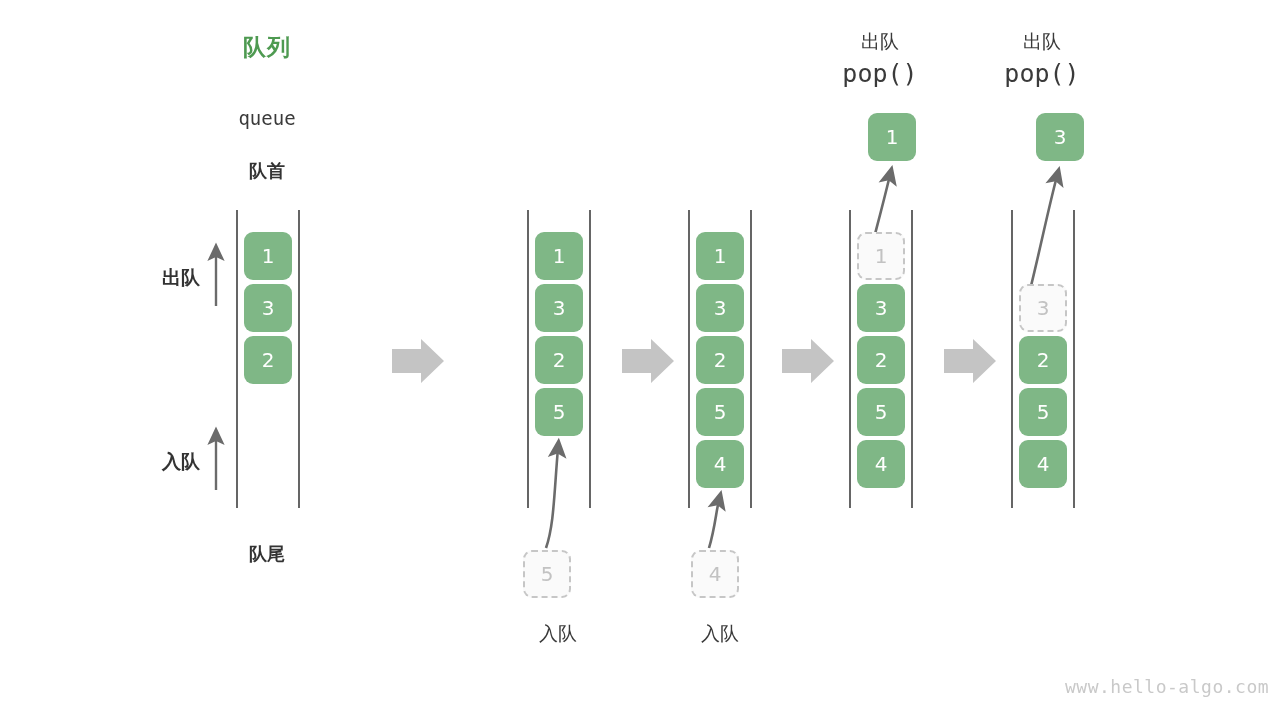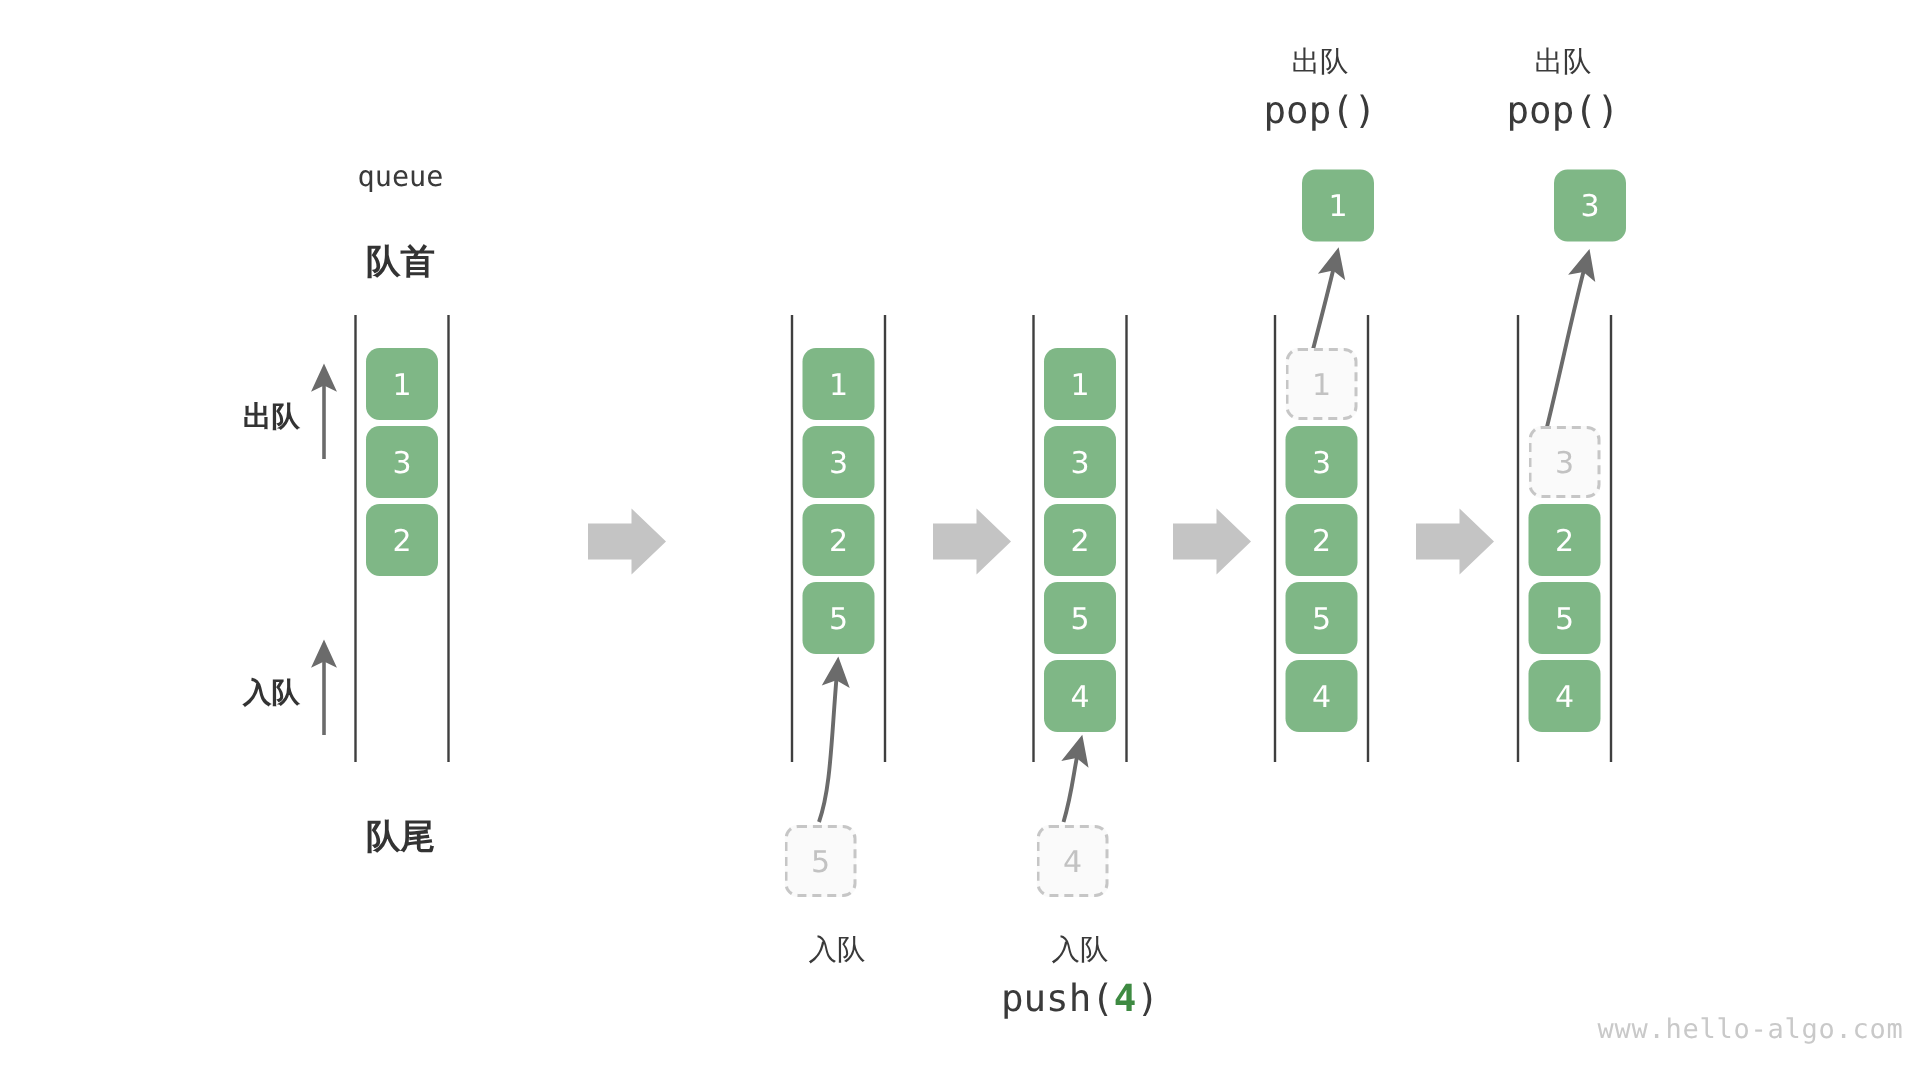--- a/index.html
+++ b/index.html
@@ -37,21 +37,21 @@
     font-weight: 400;
     color: #3a3a3a;
     text-align: center;
     font-family: "DejaVu Sans Mono", "Liberation Mono", monospace;
     white-space: nowrap;
     margin-top: 37px;
   }
 
   
   .end-label {
-    font-size: 23px;
+    font-size: 18px;
     font-weight: 700;
     color: #333333;
     text-align: center;
     white-space: nowrap;
   }
   .dir-label {
     font-size: 19px;
     font-weight: 700;
     color: #333333;
     text-align: right;
@@ -187,20 +187,21 @@
 
     <g>
       <path d="M874,238 C880,215 884,200 890,175" fill="none" stroke="#6b6b6b" stroke-width="2.6" marker-end="url(#mHead)"></path>
     </g>
 
     <g>
       <path d="M1030,290 C1040,250 1048,210 1057,176" fill="none" stroke="#6b6b6b" stroke-width="2.6" marker-end="url(#mHead)"></path>
     </g>
   </svg>
 
+  <div class="abs title-cn" style="left:207px; top:32px; width:120px;">队列</div>
   <div class="abs title-en" style="left:207px; top:70px; width:120px;">queue</div>
 
   <div class="abs end-label" style="left:207px; top:159px; width:120px;">队首</div>
   <div class="abs end-label" style="left:207px; top:542px; width:120px;">队尾</div>
 
   <div class="abs dir-label" style="left:80px; top:265px; width:120px;">出队</div>
   <div class="abs dir-label" style="left:80px; top:449px; width:120px;">入队</div>
 
   <div class="abs cell" style="left:244px; top:232px;">1</div>
   <div class="abs cell" style="left:244px; top:284px;">3</div>
@@ -216,21 +217,20 @@
   </div>
 
   <div class="abs cell" style="left:696px; top:232px;">1</div>
   <div class="abs cell" style="left:696px; top:284px;">3</div>
   <div class="abs cell" style="left:696px; top:336px;">2</div>
   <div class="abs cell" style="left:696px; top:388px;">5</div>
   <div class="abs cell" style="left:696px; top:440px;">4</div>
   <div class="abs cell ghost" style="left:691px; top:550px;">4</div>
   <div class="abs op-caption" style="left:630px; top:620px; width:180px;">
     <span class="op-cn">入队</span>
-    <span class="op-code"><span>push(</span><span class="op-arg">4</span><span>)</span></span>
   </div>
 
   <div class="abs op-caption" style="left:790px; top:28px; width:180px;">
     <span class="op-cn">出队</span>
     <span class="op-code">pop()</span>
   </div>
   <div class="abs cell" style="left:868px; top:113px;">1</div>
   <div class="abs cell ghost" style="left:857px; top:232px;">1</div>
   <div class="abs cell" style="left:857px; top:284px;">3</div>
   <div class="abs cell" style="left:857px; top:336px;">2</div>

